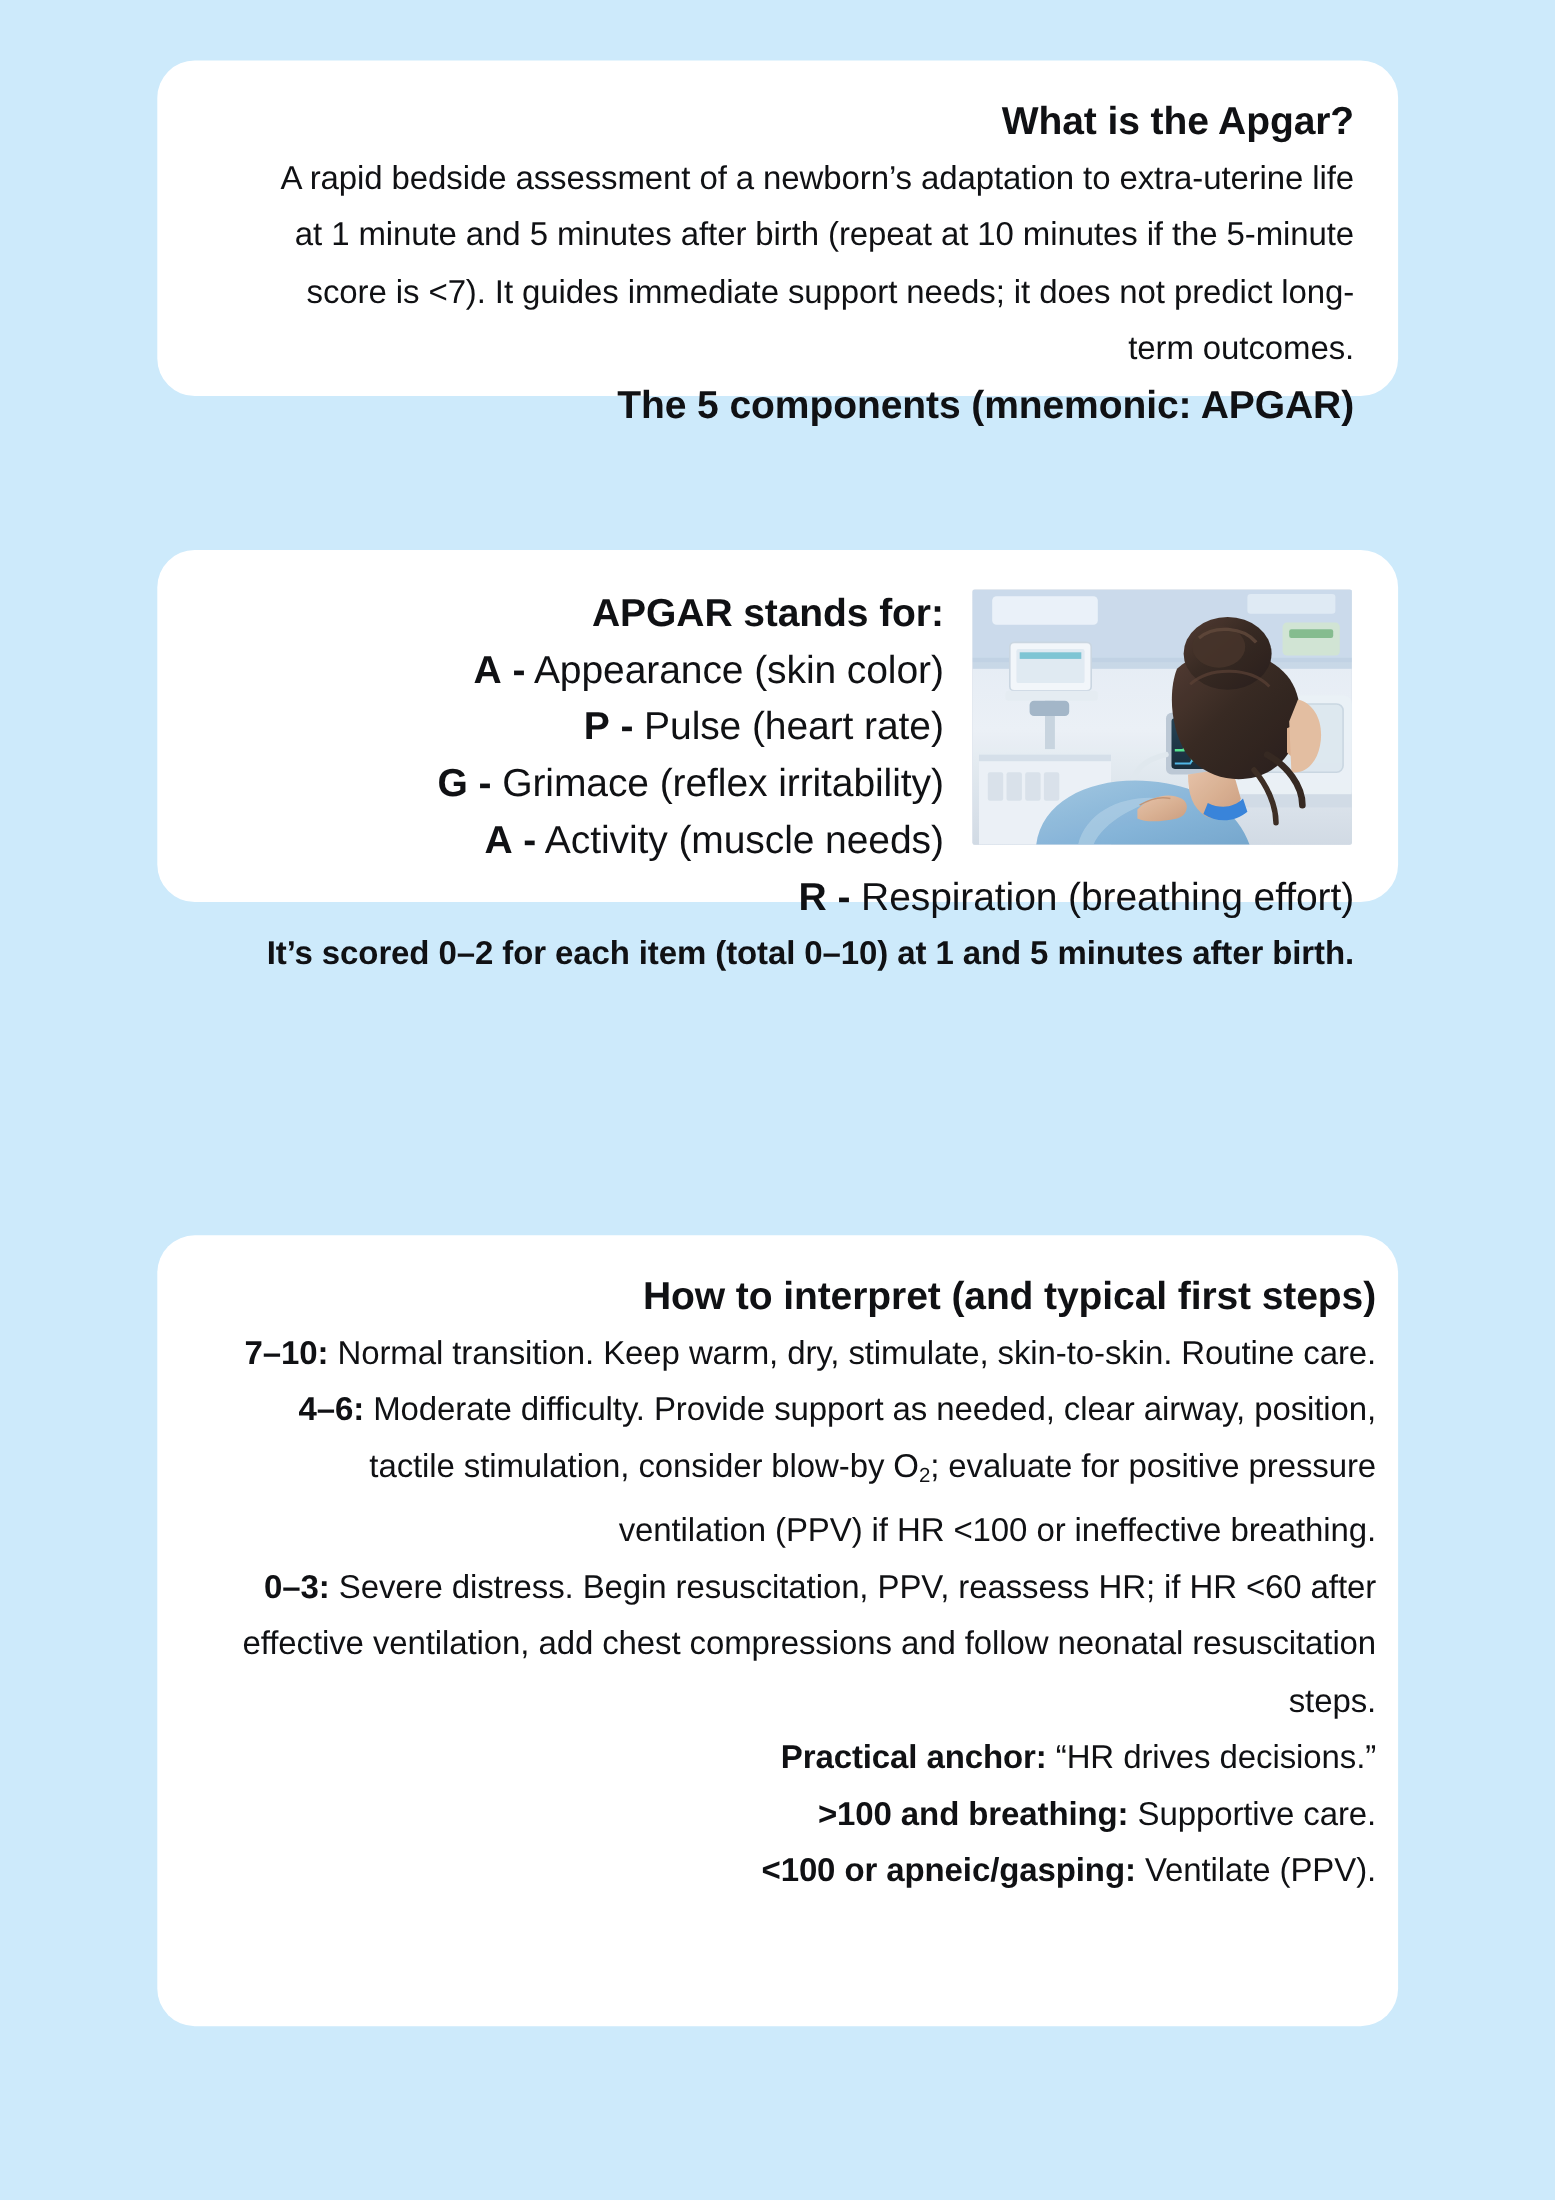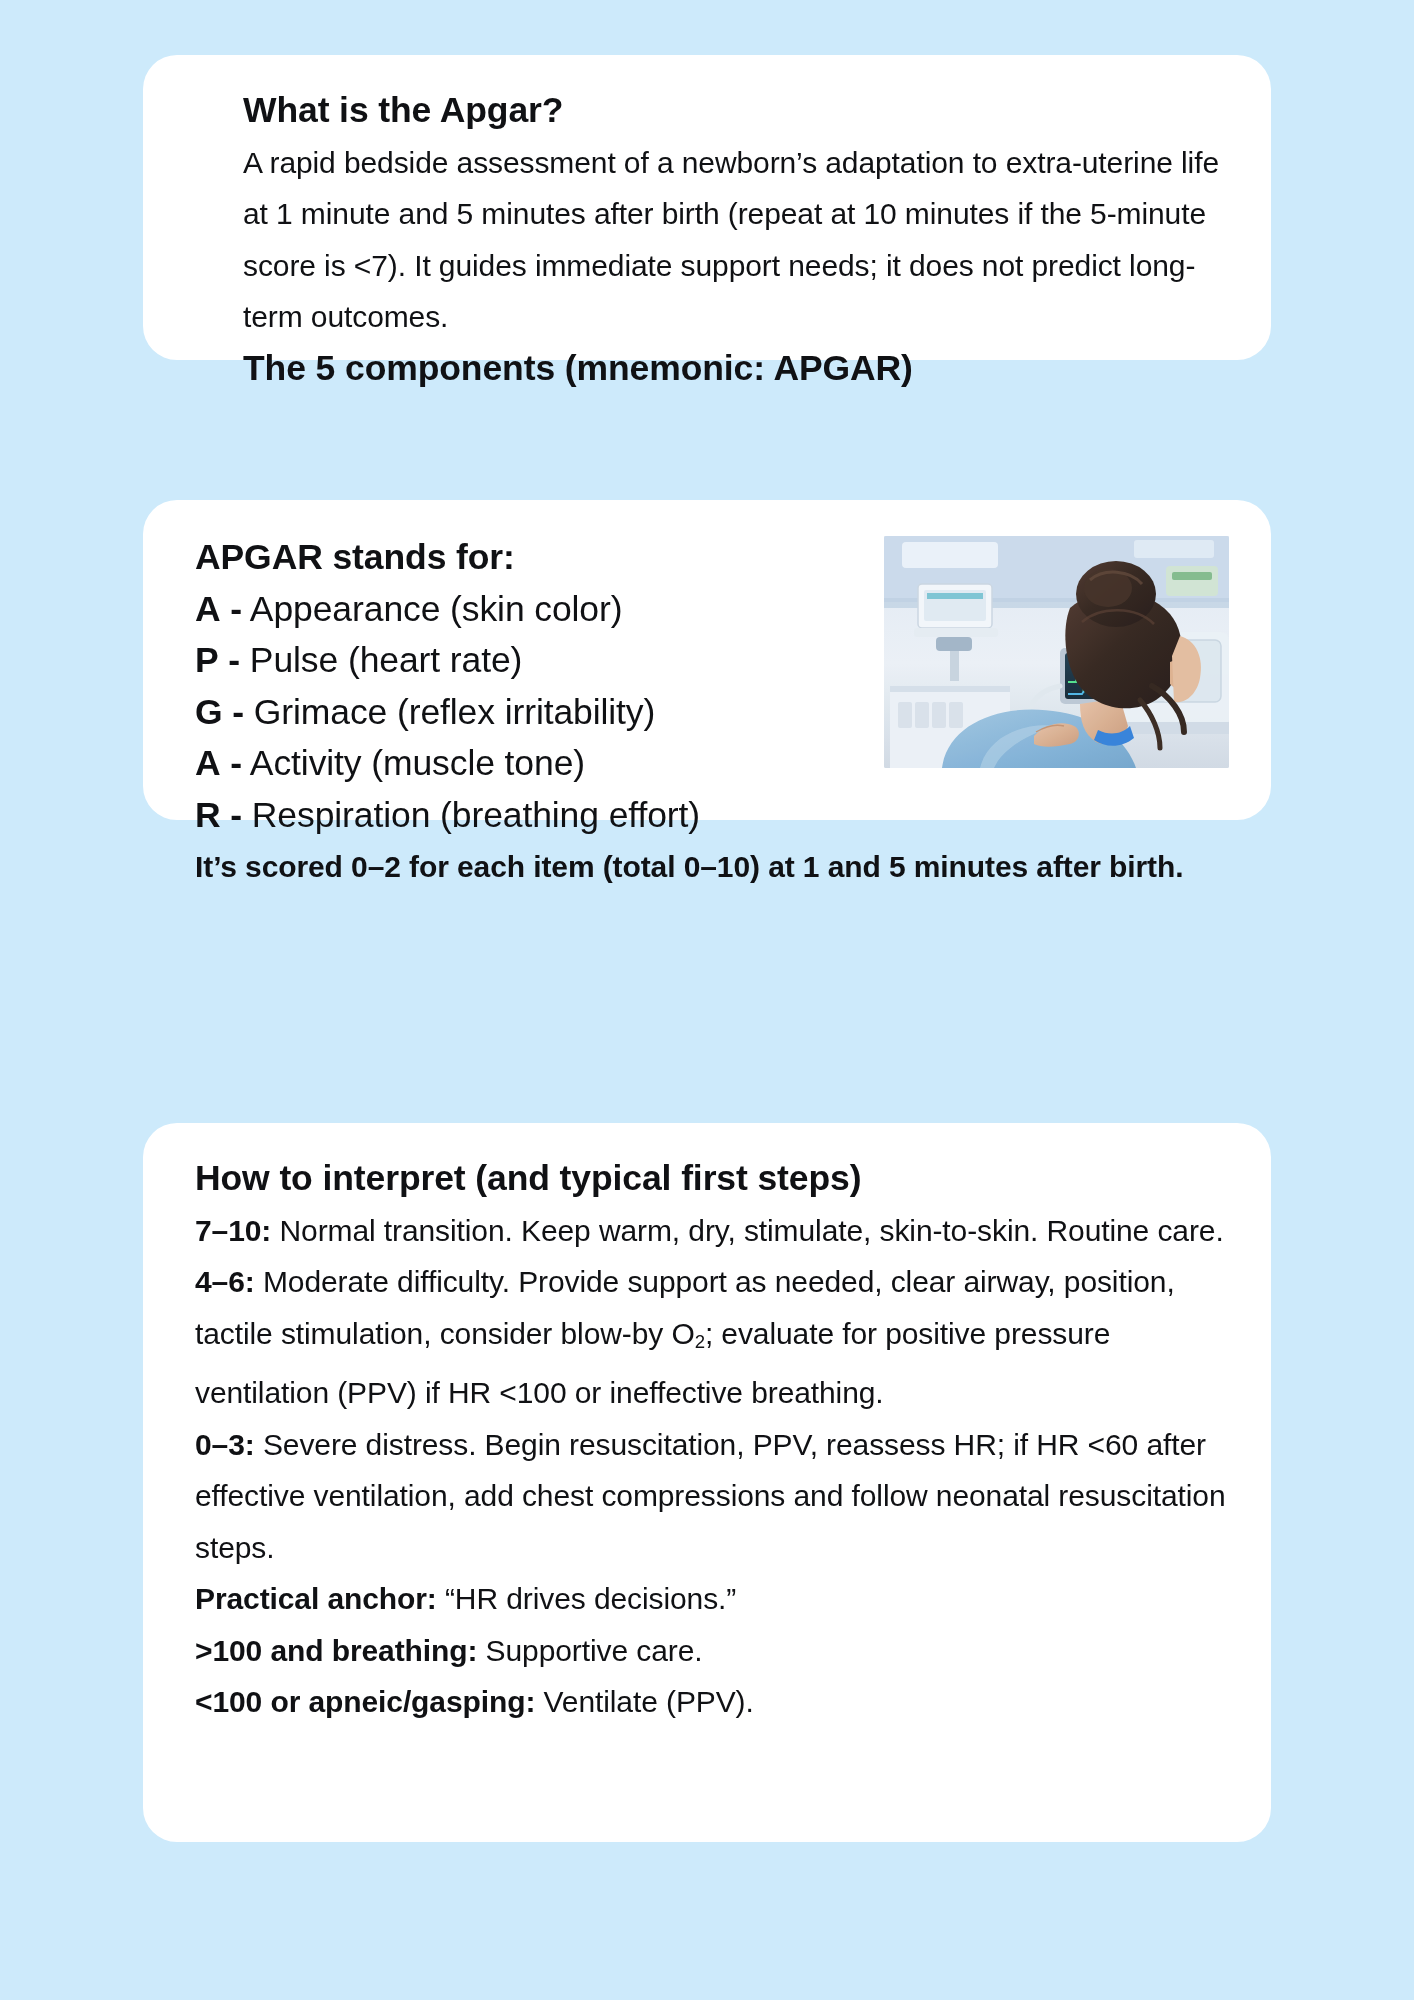--- a/index.html
+++ b/index.html
@@ -13,20 +13,21 @@
     font-family: "Liberation Sans", sans-serif;
     -webkit-font-smoothing: antialiased;
     overflow: hidden;
   }
 
   .page {
     position: relative;
     width: 1315px;
     height: 2000px;
     box-sizing: border-box;
+    text-align: right;
   }
 
   .card {
     position: absolute;
     background: #ffffff;
     border-radius: 34px;
     box-sizing: border-box;
   }
 
   
@@ -228,21 +229,21 @@
       <div class="line row">
         <b>P</b><b>&nbsp;</b><b>-</b>
         <span>Pulse (heart rate)</span>
       </div>
       <div class="line row">
         <b>G</b><b>&nbsp;</b><b>-</b>
         <span>Grimace (reflex irritability)</span>
       </div>
       <div class="line row">
         <b>A</b><b>&nbsp;</b><b>-</b>
-        <span>Activity (muscle tone)</span>
+        <span>Activity (muscle needs)</span>
       </div>
       <div class="line row">
         <b>R</b><b>&nbsp;</b><b>-</b>
         <span>Respiration (breathing effort)</span>
       </div>
     </div>
 
     <div class="para bold">It’s scored 0–2 for each item (total 0–10) at 1 and 5 minutes after birth.</div>
   </div>
 

